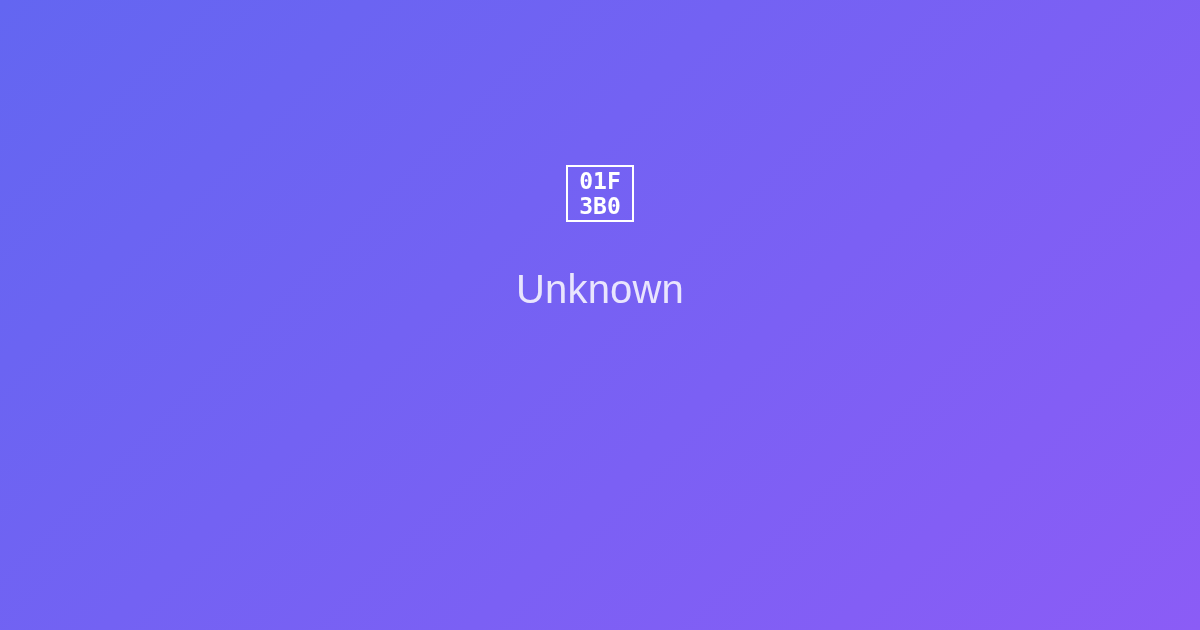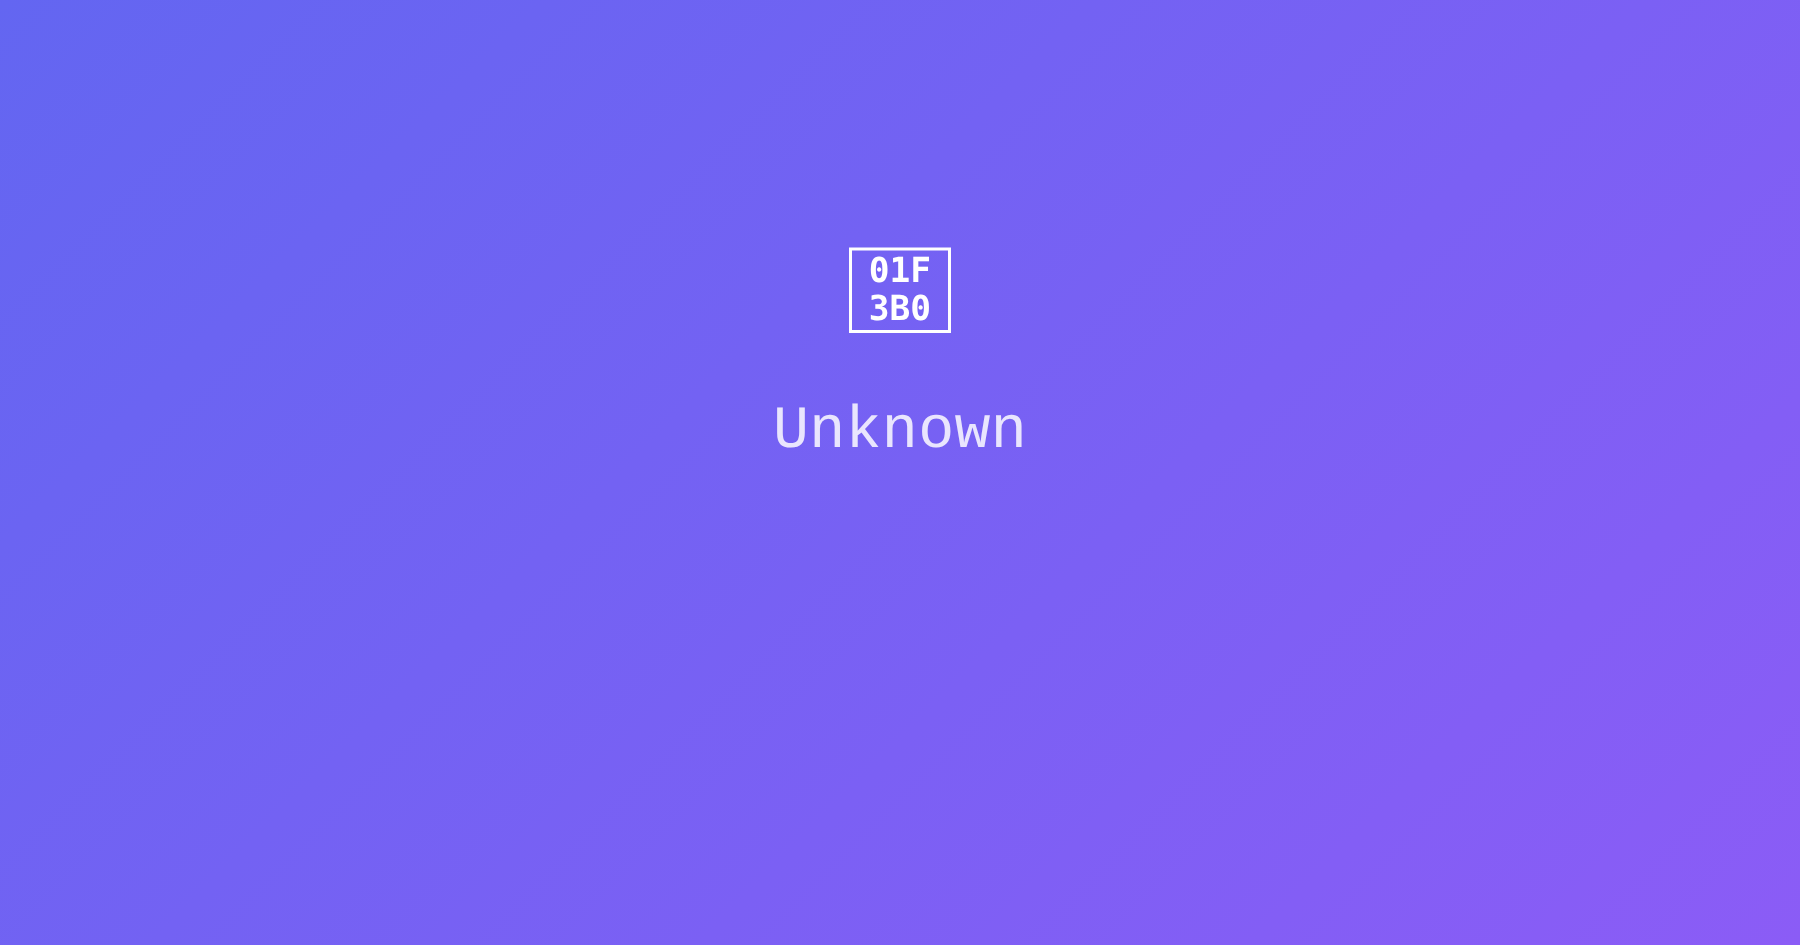--- a/index.html
+++ b/index.html
@@ -89,21 +89,21 @@
     line-height: 1.06;
     color: #ffffff;
     letter-spacing: 0.5px;
     white-space: nowrap;
     margin: 0;
   }
 
   
   .game-provider {
     margin: 42px 0 0 0;
-    font-family: Liberation Mono, monospace;
+    font-family: Liberation Sans, sans-serif;
     font-weight: 400;
     font-size: 40px;
     line-height: 1.2;
     color: rgba(255, 255, 255, 0.84);
     letter-spacing: 0.2px;
     white-space: nowrap;
   }
 
   
   .game-meta {

